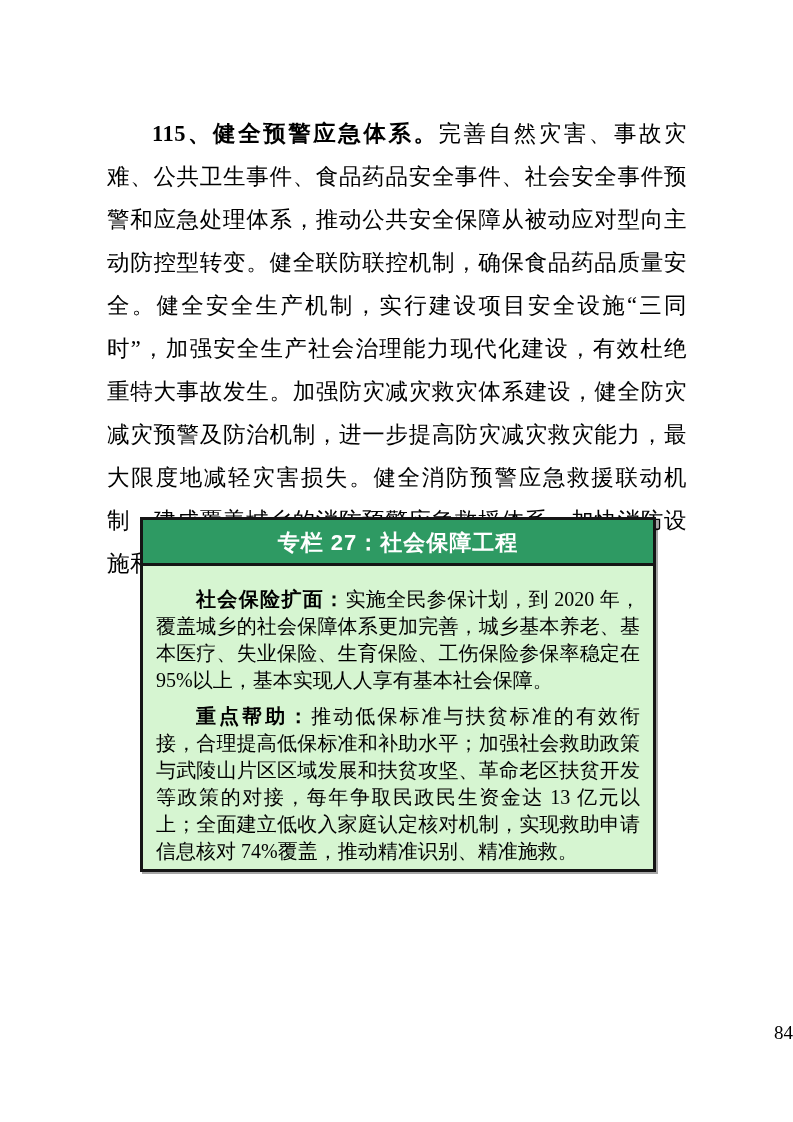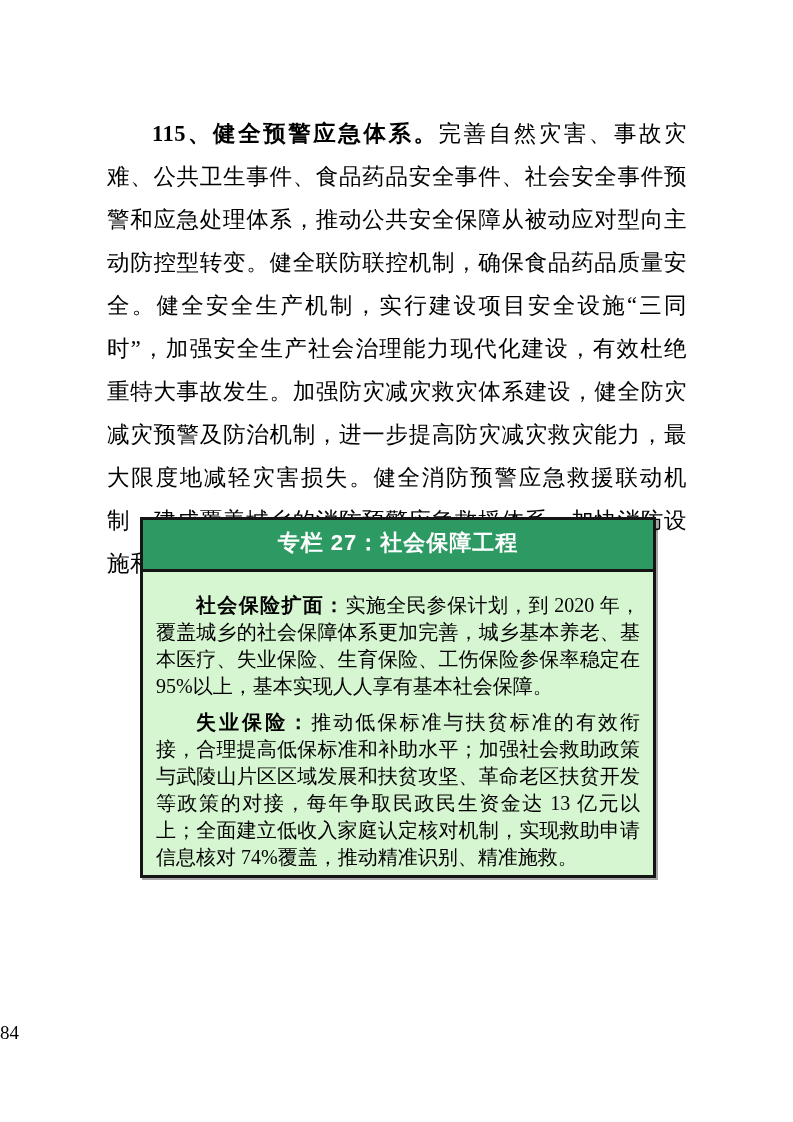--- a/index.html
+++ b/index.html
@@ -34,21 +34,21 @@
     box-sizing: border-box;
     box-shadow: 2px 2px 0 rgba(0,0,0,0.35);
   }
   .box-header {
     background: #2E9A63;
     color: #ffffff;
     text-align: center;
     font-weight: bold;
     font-size: 22px;
     line-height: 24px;
-    padding: 11px 0 14px;
+    padding: 11px 0 8px;
     border-bottom: 3px solid #151515;
     font-family: "Liberation Sans", "DejaVu Sans", sans-serif;
     letter-spacing: 1px;
   }
   .box-body {
     background: #D6F5D1;
     padding: 20px 13px 4px;
   }
   .box-para {
     margin: 0 0 9px;
@@ -57,40 +57,40 @@
     text-align: justify;
     text-indent: 2em;
   }
   .box-para:last-child { margin-bottom: 0; }
   .box-para .lead { letter-spacing: 1px; }
   .page-number {
     position: absolute;
     top: 1022px;
     left: 0;
     width: 100%;
-    text-align: left;
+    text-align: right;
     font-size: 19px;
   }
 </style>
 </head>
 <body>
 
 <div class="page">
 
   <p class="body-para"><span class="lead">115、健全预警应急体系。</span><span>完善自然灾害、事故灾难、公共卫生事件、食品药品安全事件、社会安全事件预警和应急处理体系，推动公共安全保障从被动应对型向主动防控型转变。健全联防联控机制，确保食品药品质量安全。健全安全生产机制，实行建设项目安全设施“三同时”，加强安全生产社会治理能力现代化建设，有效杜绝重特大事故发生。加强防灾减灾救灾体系建设，健全防灾减灾预警及防治机制，进一步提高防灾减灾救灾能力，最大限度地减轻灾害损失。健全消防预警应急救援联动机制，建成覆盖城乡的消防预警应急救援体系，加快消防设施和消防装备建设，提升消防综合应急救援能力。</span></p>
 
   <div class="feature-box">
     <div class="box-header">
       <span>专栏 27：社会保障工程</span>
     </div>
     <div class="box-body">
 
       <p class="box-para"><span class="lead">社会保险扩面：</span><span>实施全民参保计划，到 2020 年，覆盖城乡的社会保障体系更加完善，城乡基本养老、基本医疗、失业保险、生育保险、工伤保险参保率稳定在 95%以上，基本实现人人享有基本社会保障。</span></p>
 
-      <p class="box-para"><span class="lead">失业保险：</span><span>推动低保标准与扶贫标准的有效衔接，合理提高低保标准和补助水平；加强社会救助政策与武陵山片区区域发展和扶贫攻坚、革命老区扶贫开发等政策的对接，每年争取民政民生资金达 13 亿元以上；全面建立低收入家庭认定核对机制，实现救助申请信息核对 74%覆盖，推动精准识别、精准施救。</span></p>
+      <p class="box-para"><span class="lead">重点帮助：</span><span>推动低保标准与扶贫标准的有效衔接，合理提高低保标准和补助水平；加强社会救助政策与武陵山片区区域发展和扶贫攻坚、革命老区扶贫开发等政策的对接，每年争取民政民生资金达 13 亿元以上；全面建立低收入家庭认定核对机制，实现救助申请信息核对 74%覆盖，推动精准识别、精准施救。</span></p>
 
 
 
     </div>
   </div>
 
   <div class="page-number">84</div>
 
 </div>
 

